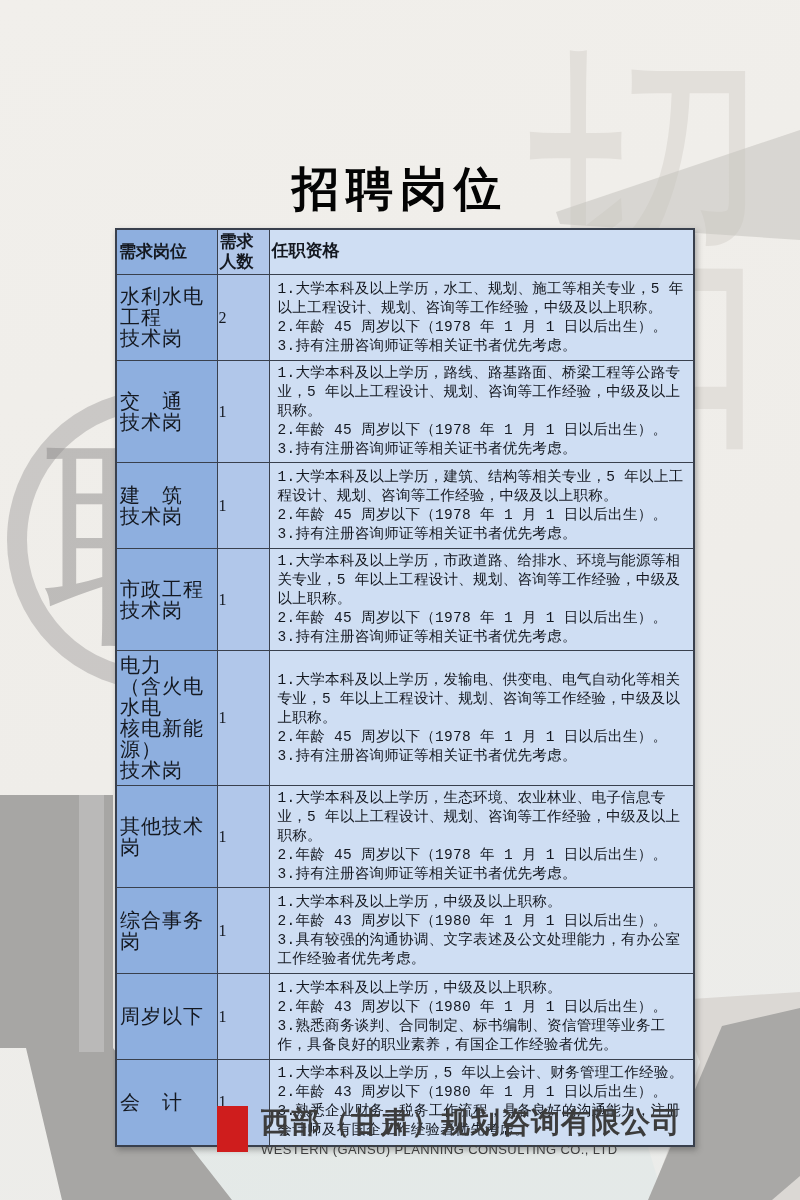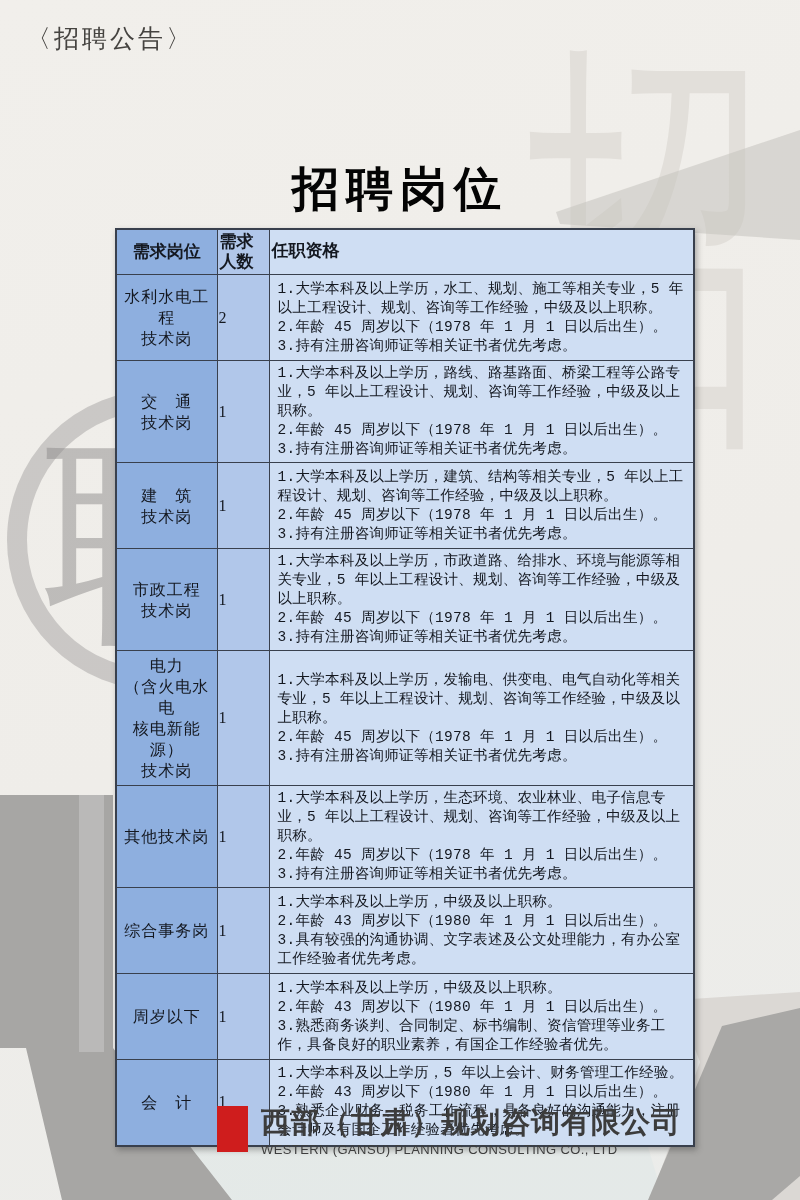--- a/index.html
+++ b/index.html
@@ -65,26 +65,26 @@
   table.recruit{
     position:absolute;left:115px;top:228px;z-index:2;
     border-collapse:collapse;table-layout:fixed;width:578px;
     box-shadow:2px 3px 6px rgba(40,40,40,.35);
     font-family:"Liberation Serif","DejaVu Serif",serif;color:#141820;
   }
   table.recruit th,table.recruit td{
     border:1px solid #39404d;box-sizing:border-box;vertical-align:middle;
   }
   table.recruit{border:2px solid #39404d;}
-  th.h-pos,td.c-pos{background:#8eafdf;text-align:center;}
+  th.h-pos,td.c-pos{background:#8eafdf;text-align:left;}
   th.h-cnt,td.c-cnt{background:#b1c7ea;text-align:left;}
   th.h-qual,td.c-qual{background:#cfdef3;text-align:left;font-family:Liberation Mono, monospace;}
   th{font-weight:700;font-size:17px;height:44px;padding:2px;line-height:20px;}
   td{height:86px;}
-  td.c-pos{font-size:16px;padding:4px 3px;}
+  td.c-pos{font-size:20px;padding:4px 3px;}
   .pos-line{line-height:21px;letter-spacing:1px;}
   td.c-cnt{font-size:16px;}
   td.c-qual{padding:3px 8px;}
   .qual{margin:0;font-size:14.5px;line-height:19px;letter-spacing:.3px;}
   
   .footer{
     position:absolute;left:217px;top:1106px;z-index:2;
     display:flex;align-items:flex-start;
   }
   .red-block{width:31px;height:46px;background:#cf1d1d;margin-right:13px;}
@@ -104,21 +104,20 @@
   <div class="wm-stamp">
     <span>聘</span>
   </div>
   <div class="shape wedge-top-right"></div>
   <div class="shape tint-bottom-center"></div>
   <div class="shape dark-left"></div>
   <div class="shape light-band-left"></div>
   <div class="shape light-right"></div>
   <div class="shape dark-right"></div>
 
-  <div class="corner-tag">〈招聘公告〉</div>
   <h1 class="page-title">招聘岗位</h1>
 
   <table class="recruit">
     <colgroup>
       <col style="width:101px">
         <col style="width:52px">
         <col style="width:425px">
     </colgroup>
     <thead>
       <tr>

